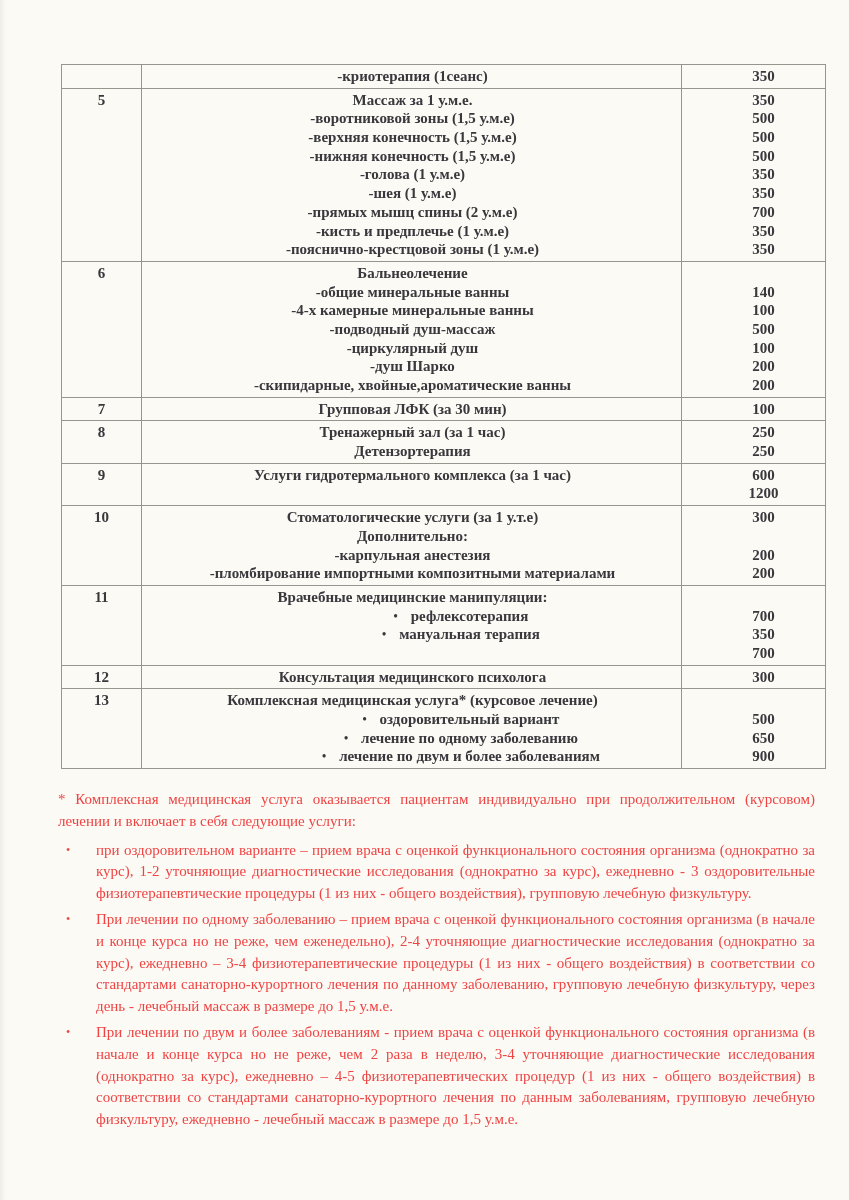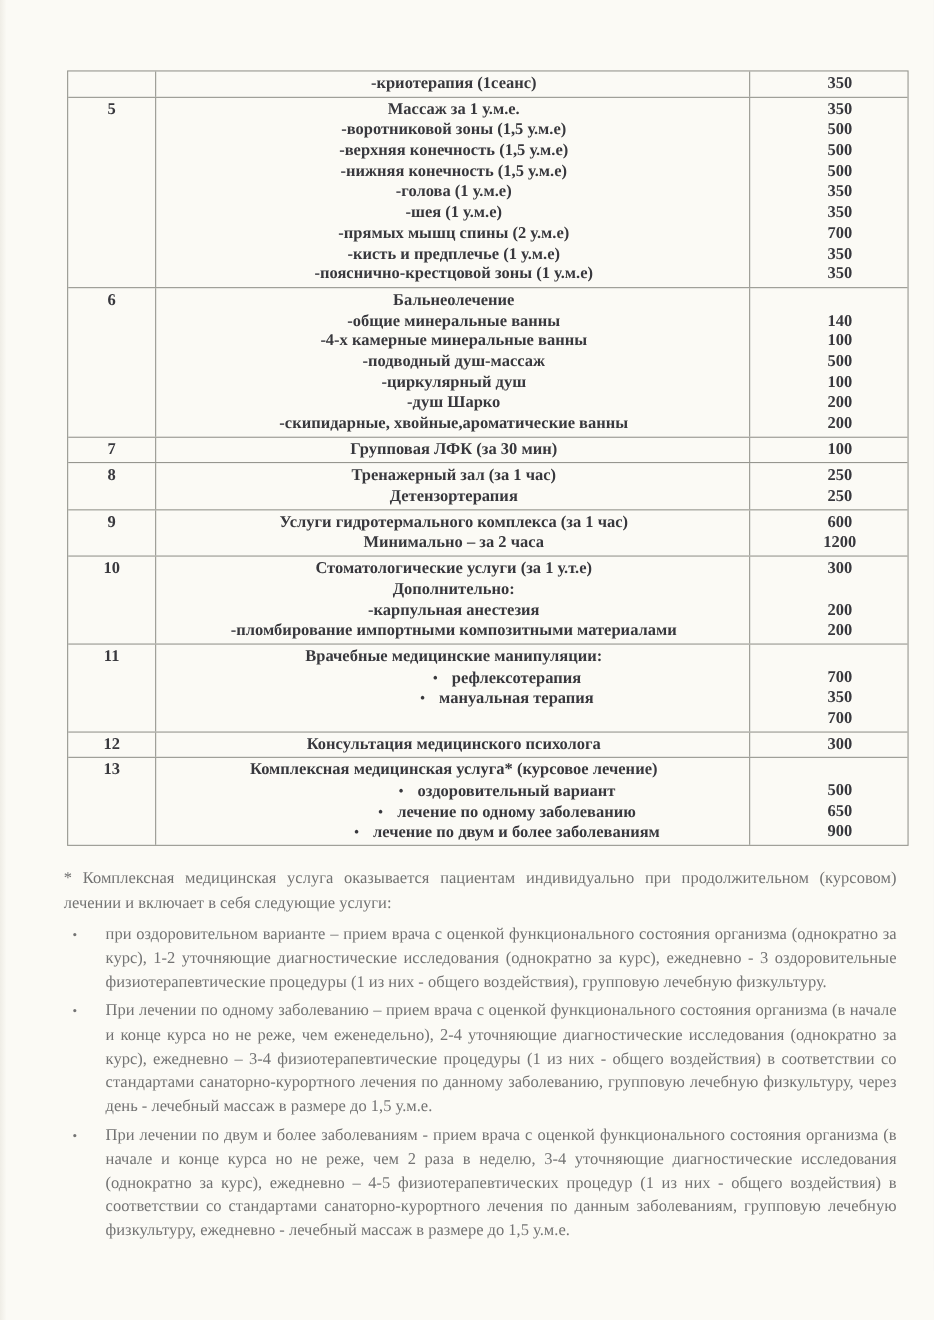--- a/index.html
+++ b/index.html
@@ -54,21 +54,21 @@
   }
   .line.bullet{padding-left:84px;}
   .tdot{
     display:inline-block;width:30px;
     font-size:12px;vertical-align:1px;
   }
 
   
   .footnotes{
     position:absolute;left:58px;top:789px;width:757px;
-    color:#737373;font-size:15px;line-height:21.8px;
+    color:#ef4444;font-size:15px;line-height:21.8px;
     text-align:justify;
   }
   .fn-star{margin:0 0 7px 0;}
   .fn-bullet{
     display:grid;grid-template-columns:38px 1fr;
     margin-bottom:4px;
   }
   .fn-dot{
     padding-left:8px;font-size:12px;line-height:21.8px;
     text-align:left;
@@ -157,21 +157,20 @@
     <div class="cell prices">
           <div class="line">250</div>
           <div class="line">250</div>
         </div>
   </div>
 
   <div class="trow">
     <div class="cell num">9</div>
     <div class="cell names">
           <div class="line"><span>Услуги гидротермального комплекса (за 1 час)</span></div>
-          <div class="line"><span>Минимально – за 2 часа</span></div>
         </div>
     <div class="cell prices">
           <div class="line">600</div>
           <div class="line">1200</div>
         </div>
   </div>
 
   <div class="trow">
     <div class="cell num">10</div>
     <div class="cell names">

